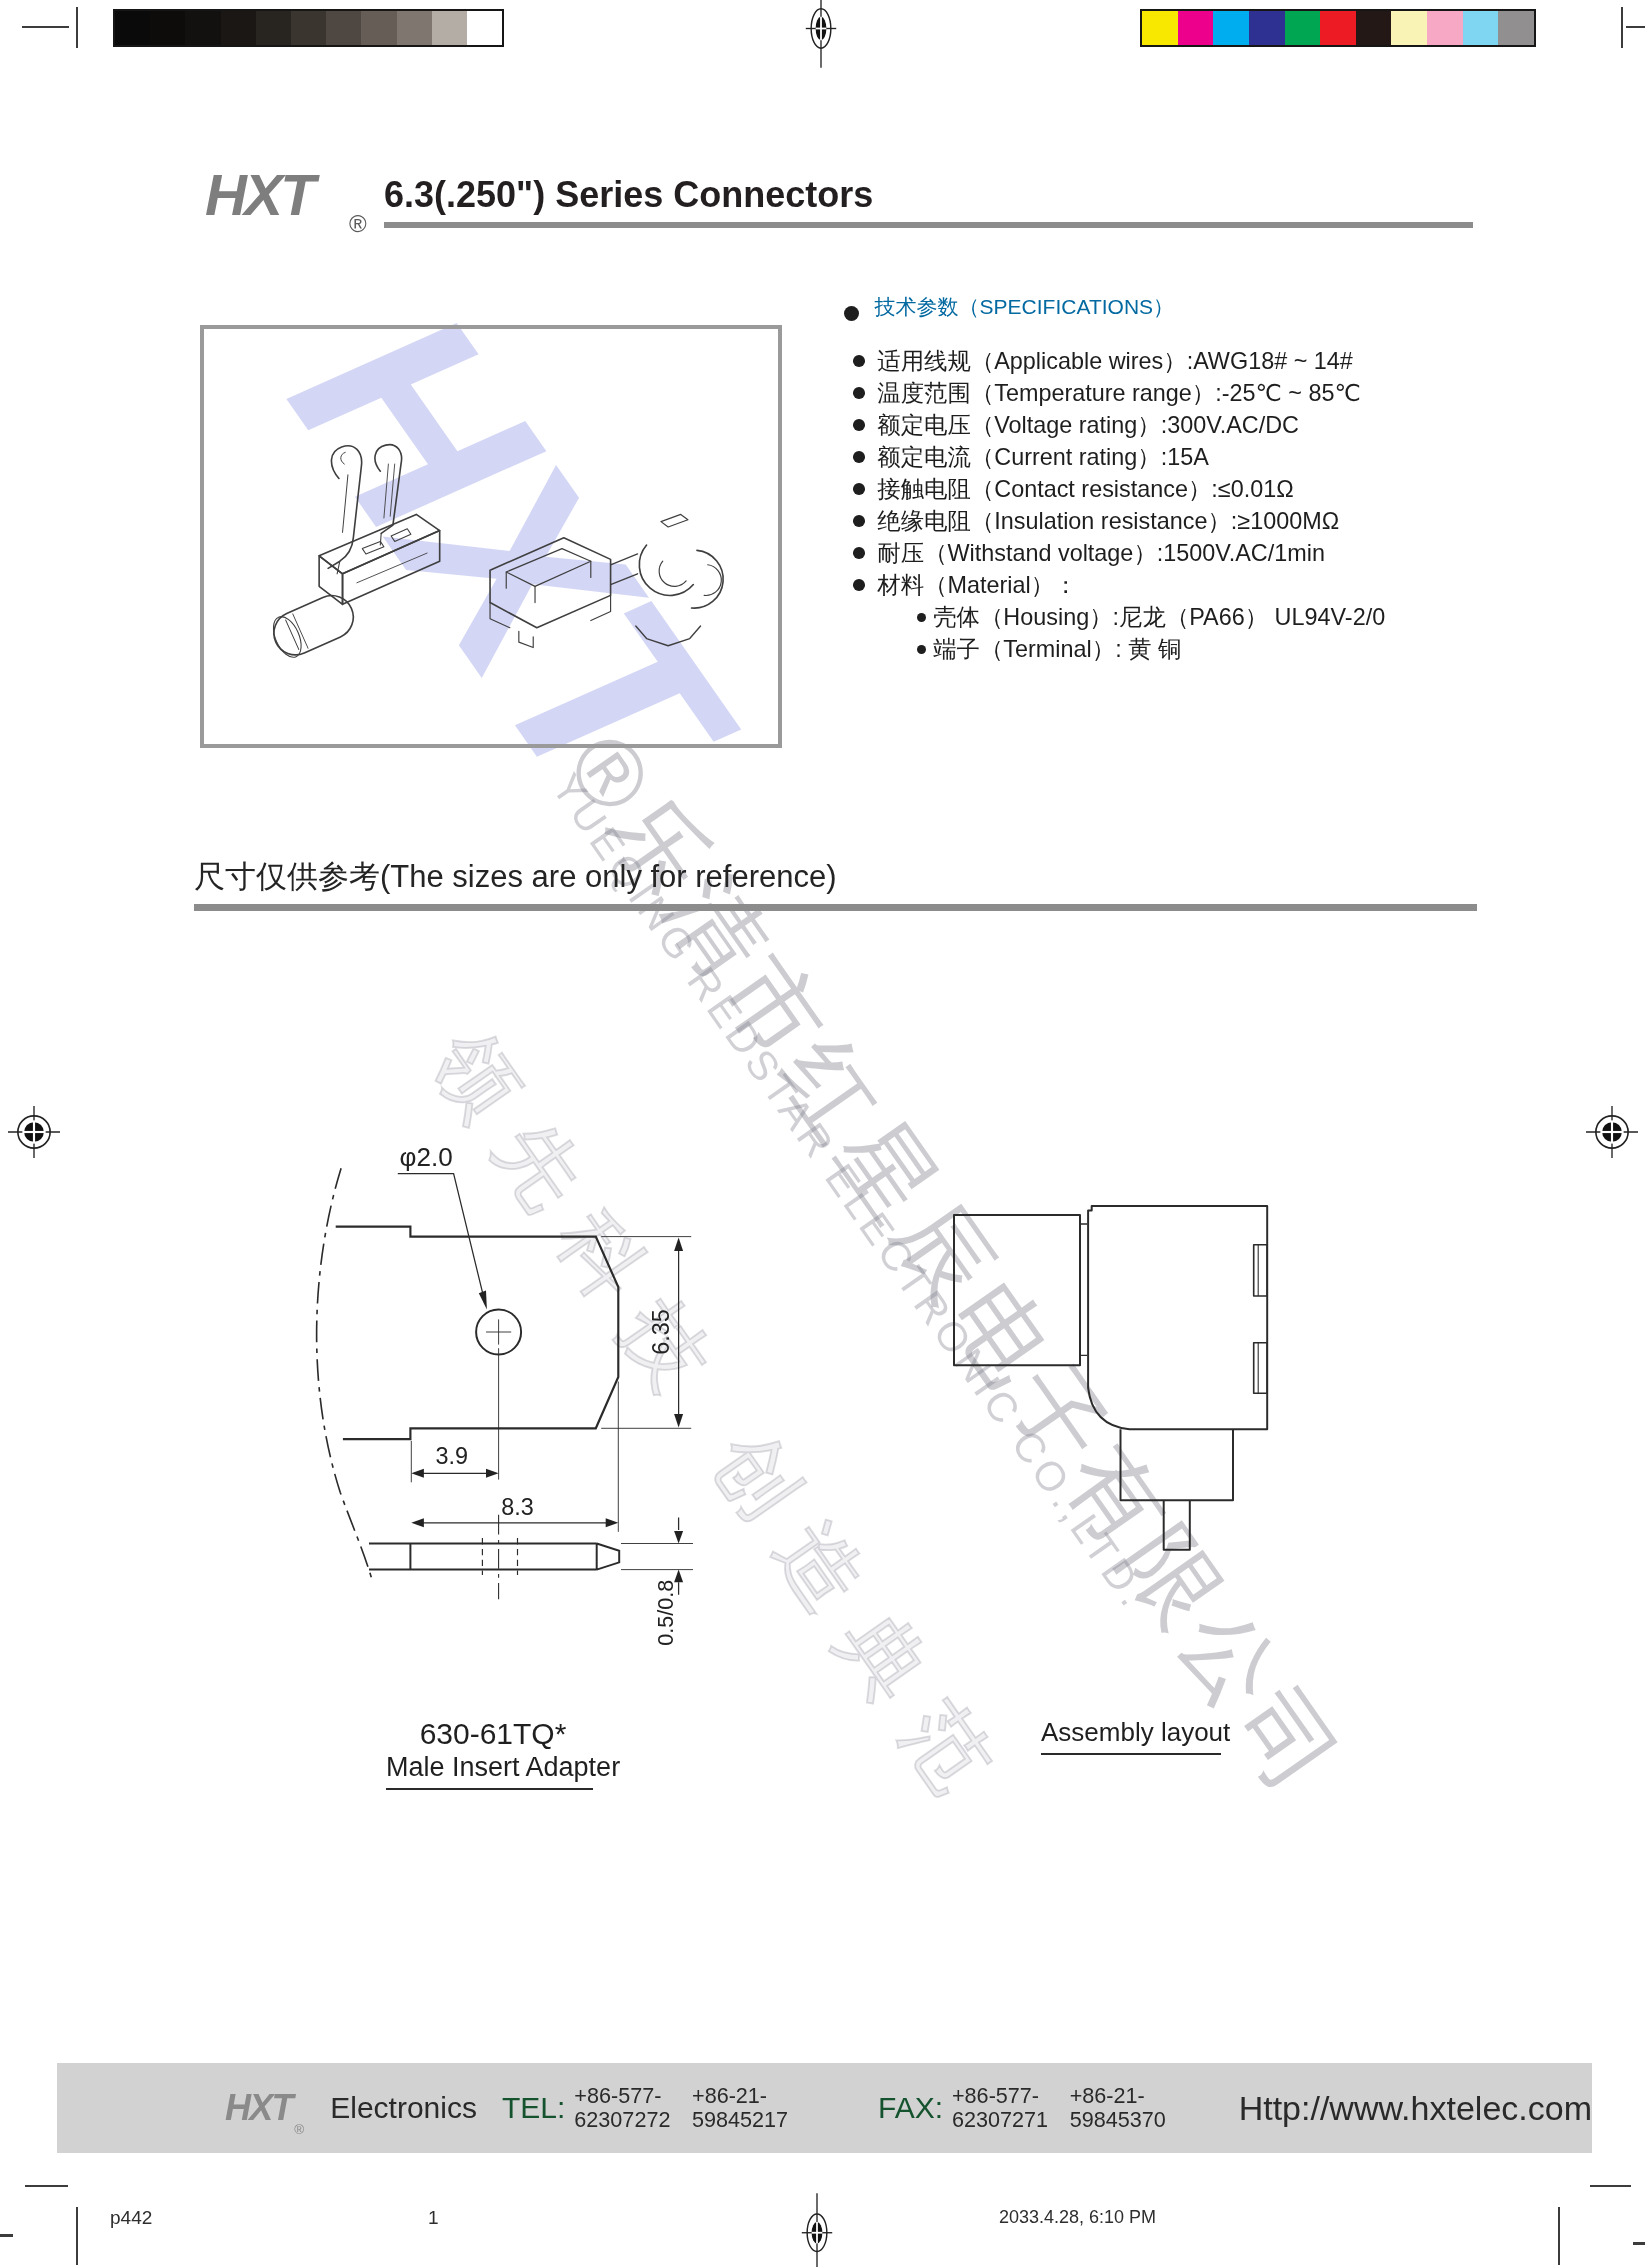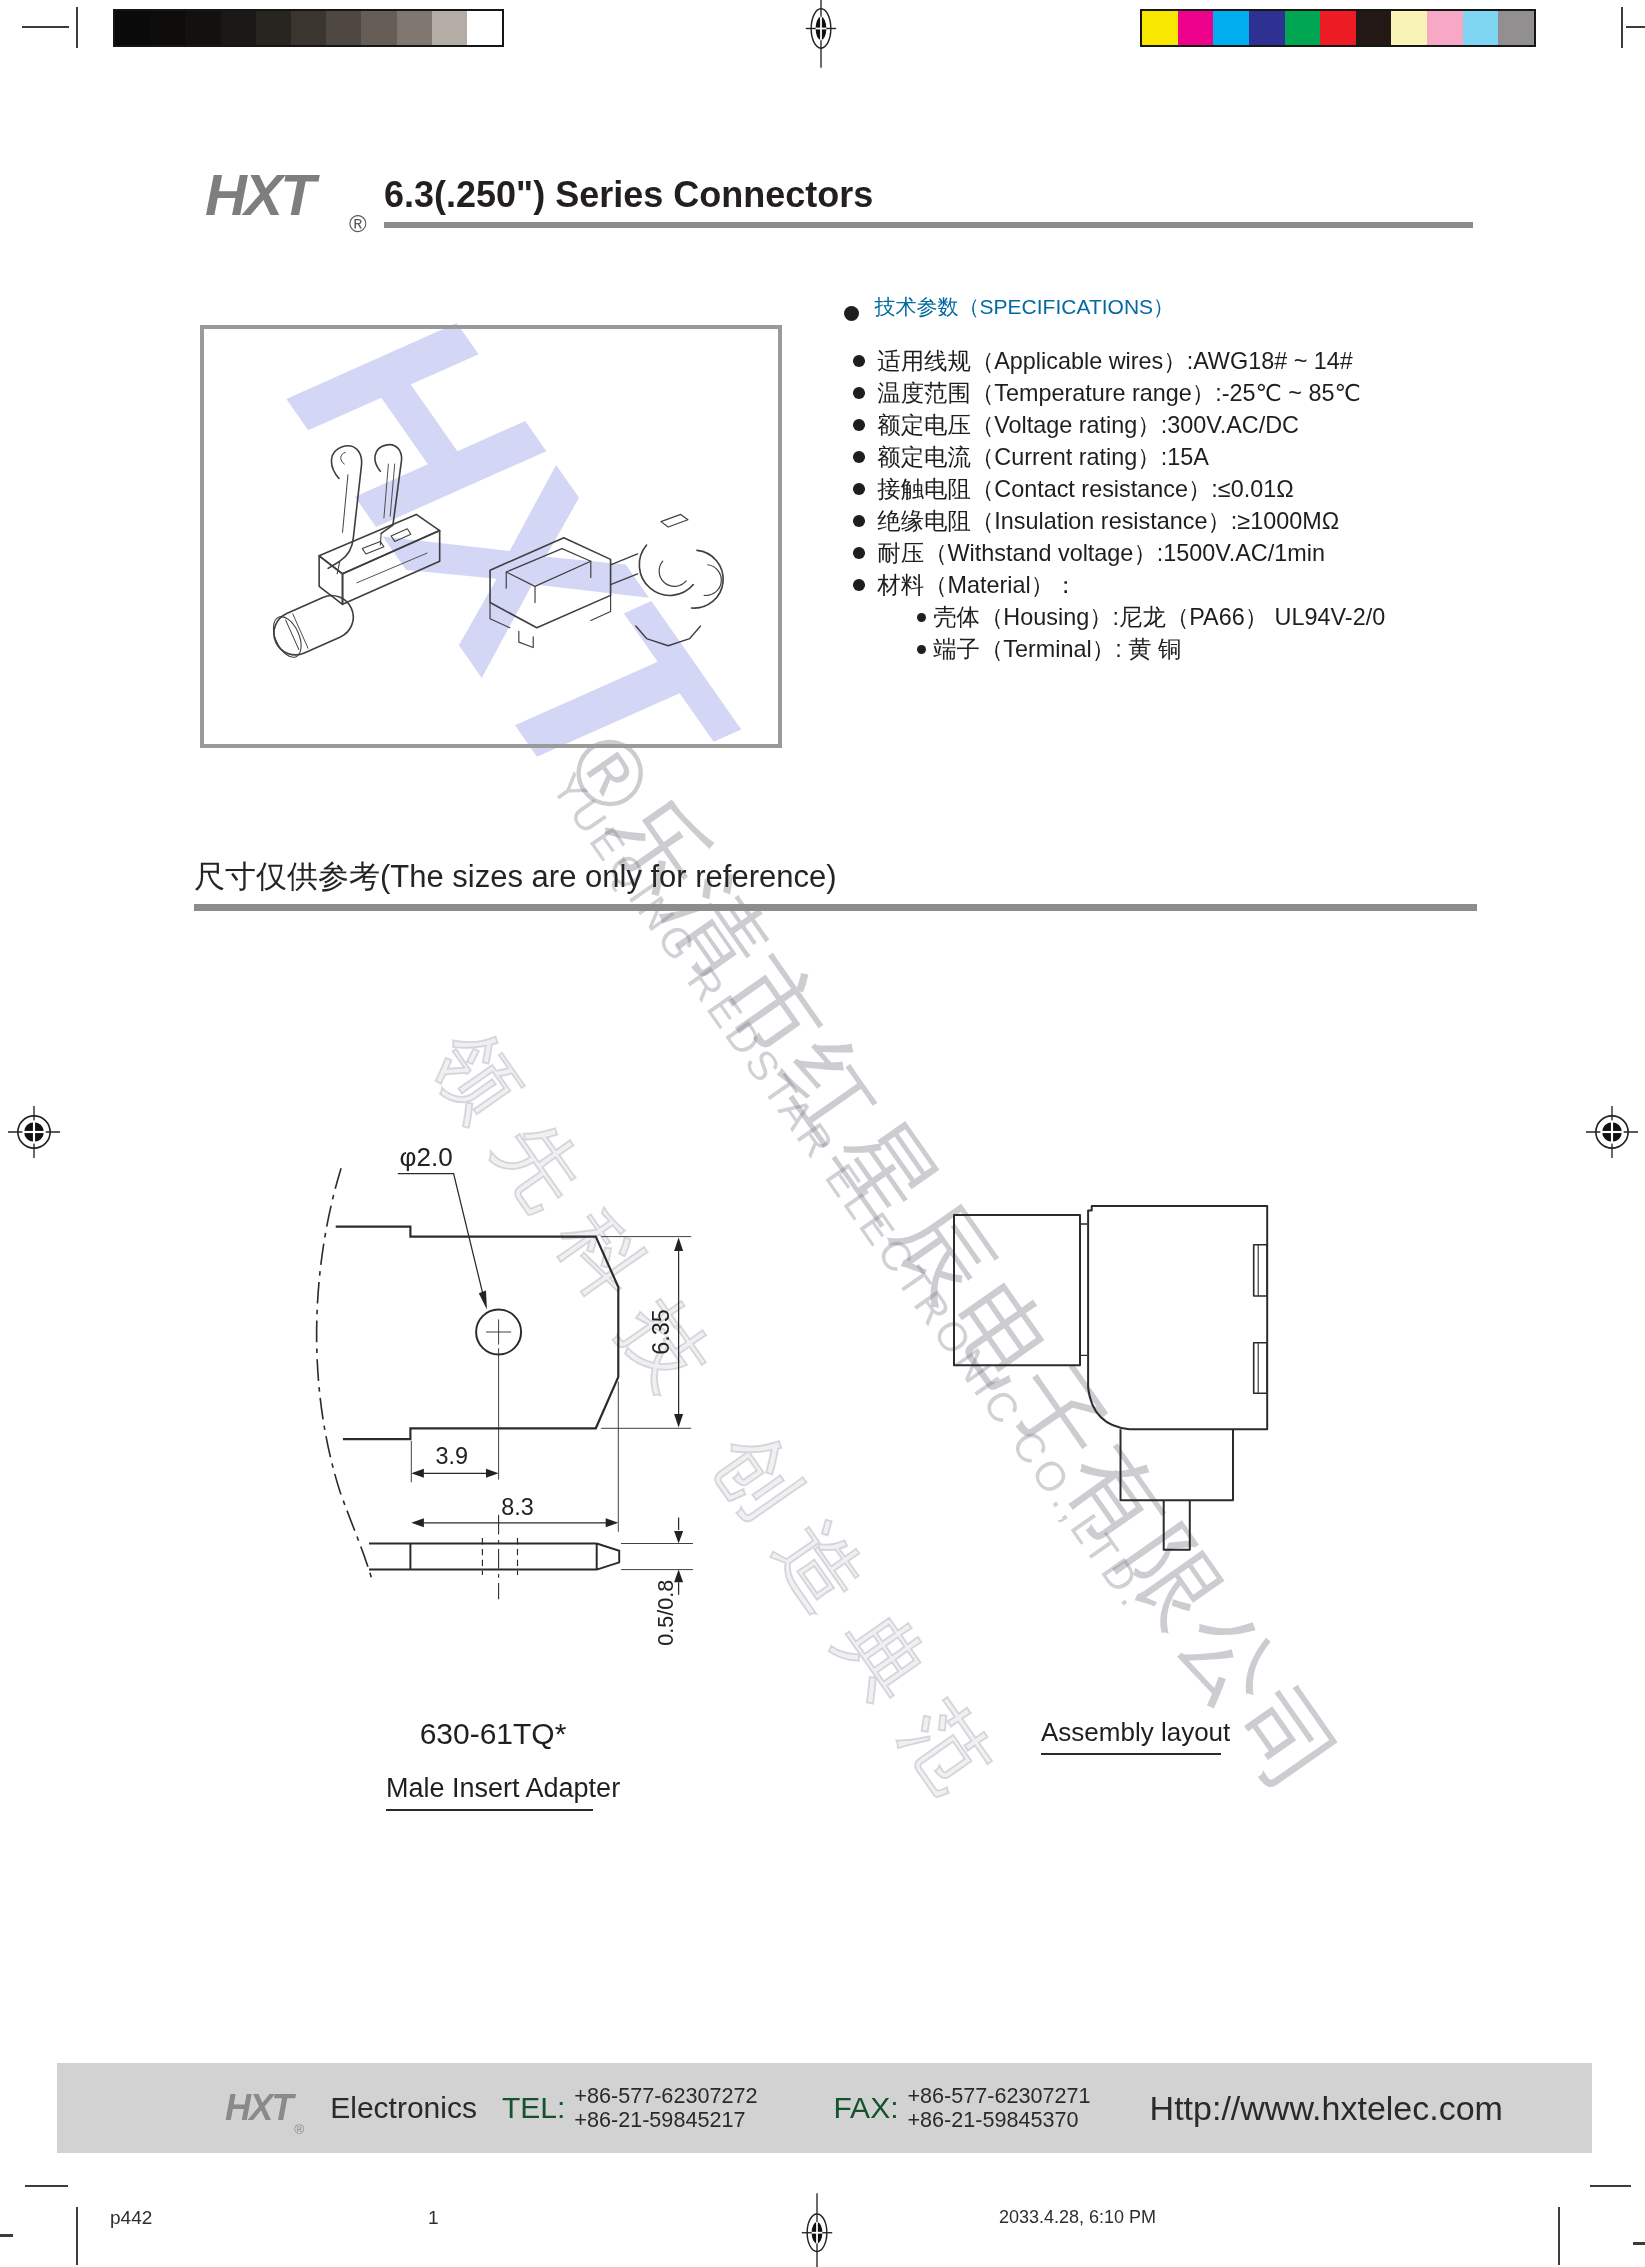--- a/index.html
+++ b/index.html
@@ -44,21 +44,21 @@
   .wm-cn{left:628px;top:718px;font-size:94px;letter-spacing:5.4px;color:rgba(128,128,140,0.40);}
   .wm-en{left:578px;top:767px;font-size:41px;letter-spacing:4.5px;color:rgba(132,132,144,0.38);}
   .wm-slogan{left:486px;top:1017px;font-size:83px;letter-spacing:27px;color:rgba(160,160,172,0.16);-webkit-text-stroke:1.8px rgba(150,150,162,0.34);}
   
   .footer-bar{position:absolute;left:57px;top:2063px;width:1535px;height:90px;background:#d2d2d2;
     display:flex;align-items:center;box-sizing:border-box;padding-left:168px;}
   .footer-bar .flogo{font-size:36px;font-weight:800;font-style:italic;color:#8a8a8a;letter-spacing:-1.8px;}
   .footer-bar .freg{font-size:13.5px;color:#8a8a8a;align-self:flex-end;margin:0 0 16px 2.7px;}
   .footer-bar .fcompany{font-size:30px;color:#2a2a2a;margin-left:26px;}
   .footer-bar .flabel{font-size:30px;color:#14532d;}
-  .footer-bar .stack{display:flex;flex-direction:column;font-size:21.6px;line-height:24px;color:#2a2a2a;margin-left:9px;}
+  .footer-bar .stack{display:flex;flex-direction:row;font-size:21.6px;line-height:24px;color:#2a2a2a;margin-left:9px;}
   .footer-bar .fweb{font-size:34px;color:#2a2a2a;}
   .meta{position:absolute;font-size:19px;color:#2e2e2e;white-space:nowrap;}
   .z-wm{z-index:1;}
   .z-content{z-index:2;}
 </style>
 </head>
 <body>
 
 <div class="page">
 
@@ -264,21 +264,21 @@
       <rect x="343" y="53" width="15" height="57" stroke-width="1.8"></rect>
       <path d="M348 53 V110" stroke-width="1.2"></path>
       <rect x="343" y="162" width="15" height="56" stroke-width="1.8"></rect>
       <path d="M348 162 V218" stroke-width="1.2"></path>
       <path d="M195 258 V337 H320 V258"></path>
       <path d="M243 337 V392 H272 V337"></path>
     </g>
   </svg>
 
   <div class="caption z-content" style="left:403px;top:1717px;width:180px;font-size:30px;">630-61TQ*</div>
-  <div class="caption underlined z-content" style="left:386px;top:1752px;width:207px;font-size:27px;margin-top:21px;">Male Insert Adapter</div>
+  <div class="caption underlined z-content" style="left:386px;top:1752px;width:207px;font-size:27px;">Male Insert Adapter</div>
   <div class="caption underlined z-content" style="left:1041px;top:1717px;width:180px;font-size:26px;">Assembly layout</div>
 
 
   <svg class="abs z-content" style="left:8px;top:1106px;" width="52" height="52" viewBox="0 0 58 58">
     <line x1="0" y1="29" x2="58" y2="29" stroke="#222" stroke-width="1.5"></line>
     <line x1="29" y1="0" x2="29" y2="58" stroke="#222" stroke-width="1.5"></line>
     <circle cx="29" cy="29" r="18" fill="none" stroke="#222" stroke-width="1.8"></circle>
     <circle cx="29" cy="29" r="11" fill="#111"></circle>
     <line x1="29" y1="16" x2="29" y2="42" stroke="#fff" stroke-width="2.4"></line>
     <line x1="16" y1="29" x2="42" y2="29" stroke="#fff" stroke-width="2.4"></line>

